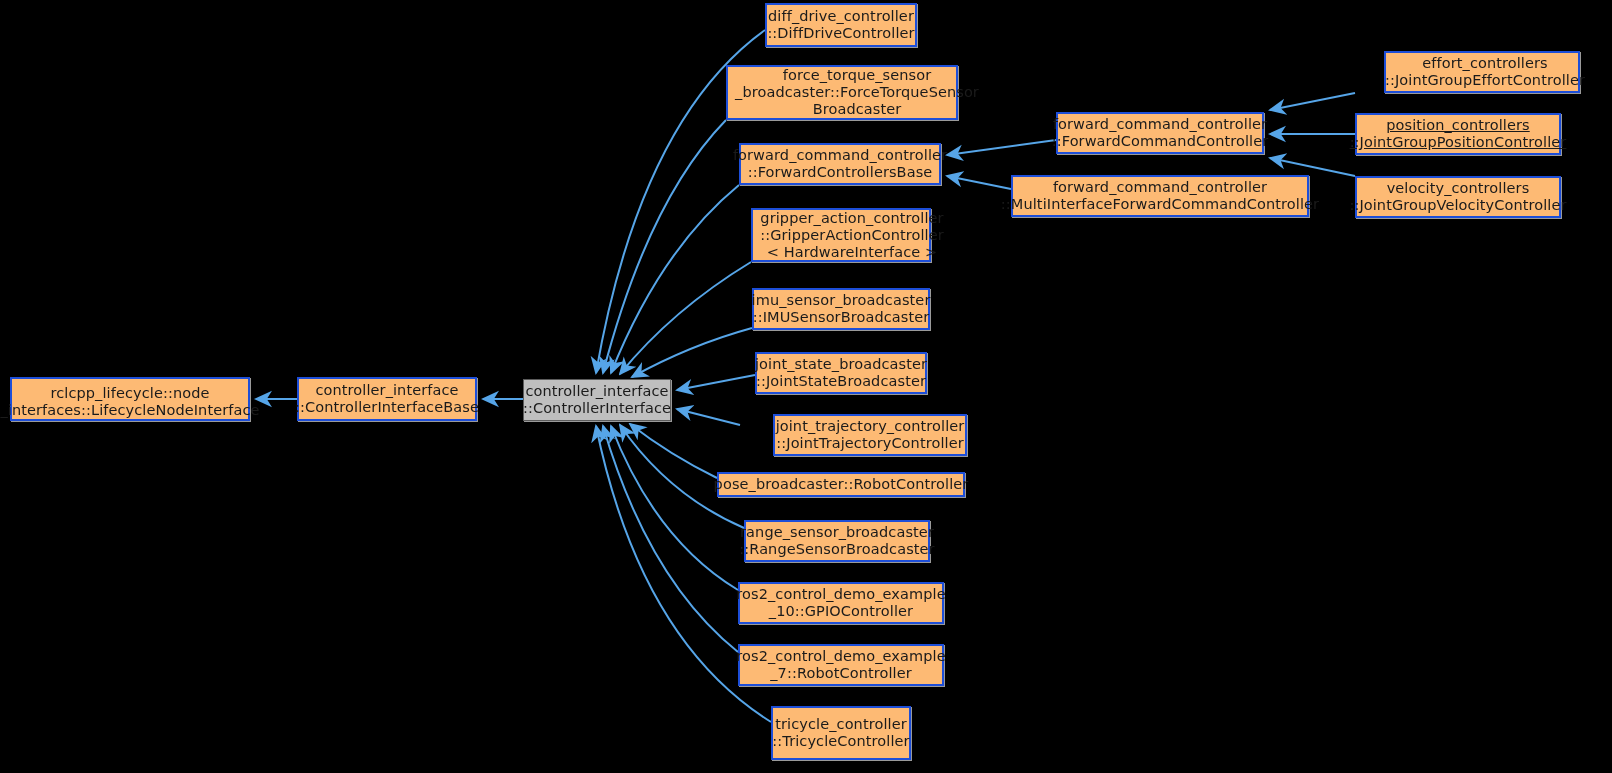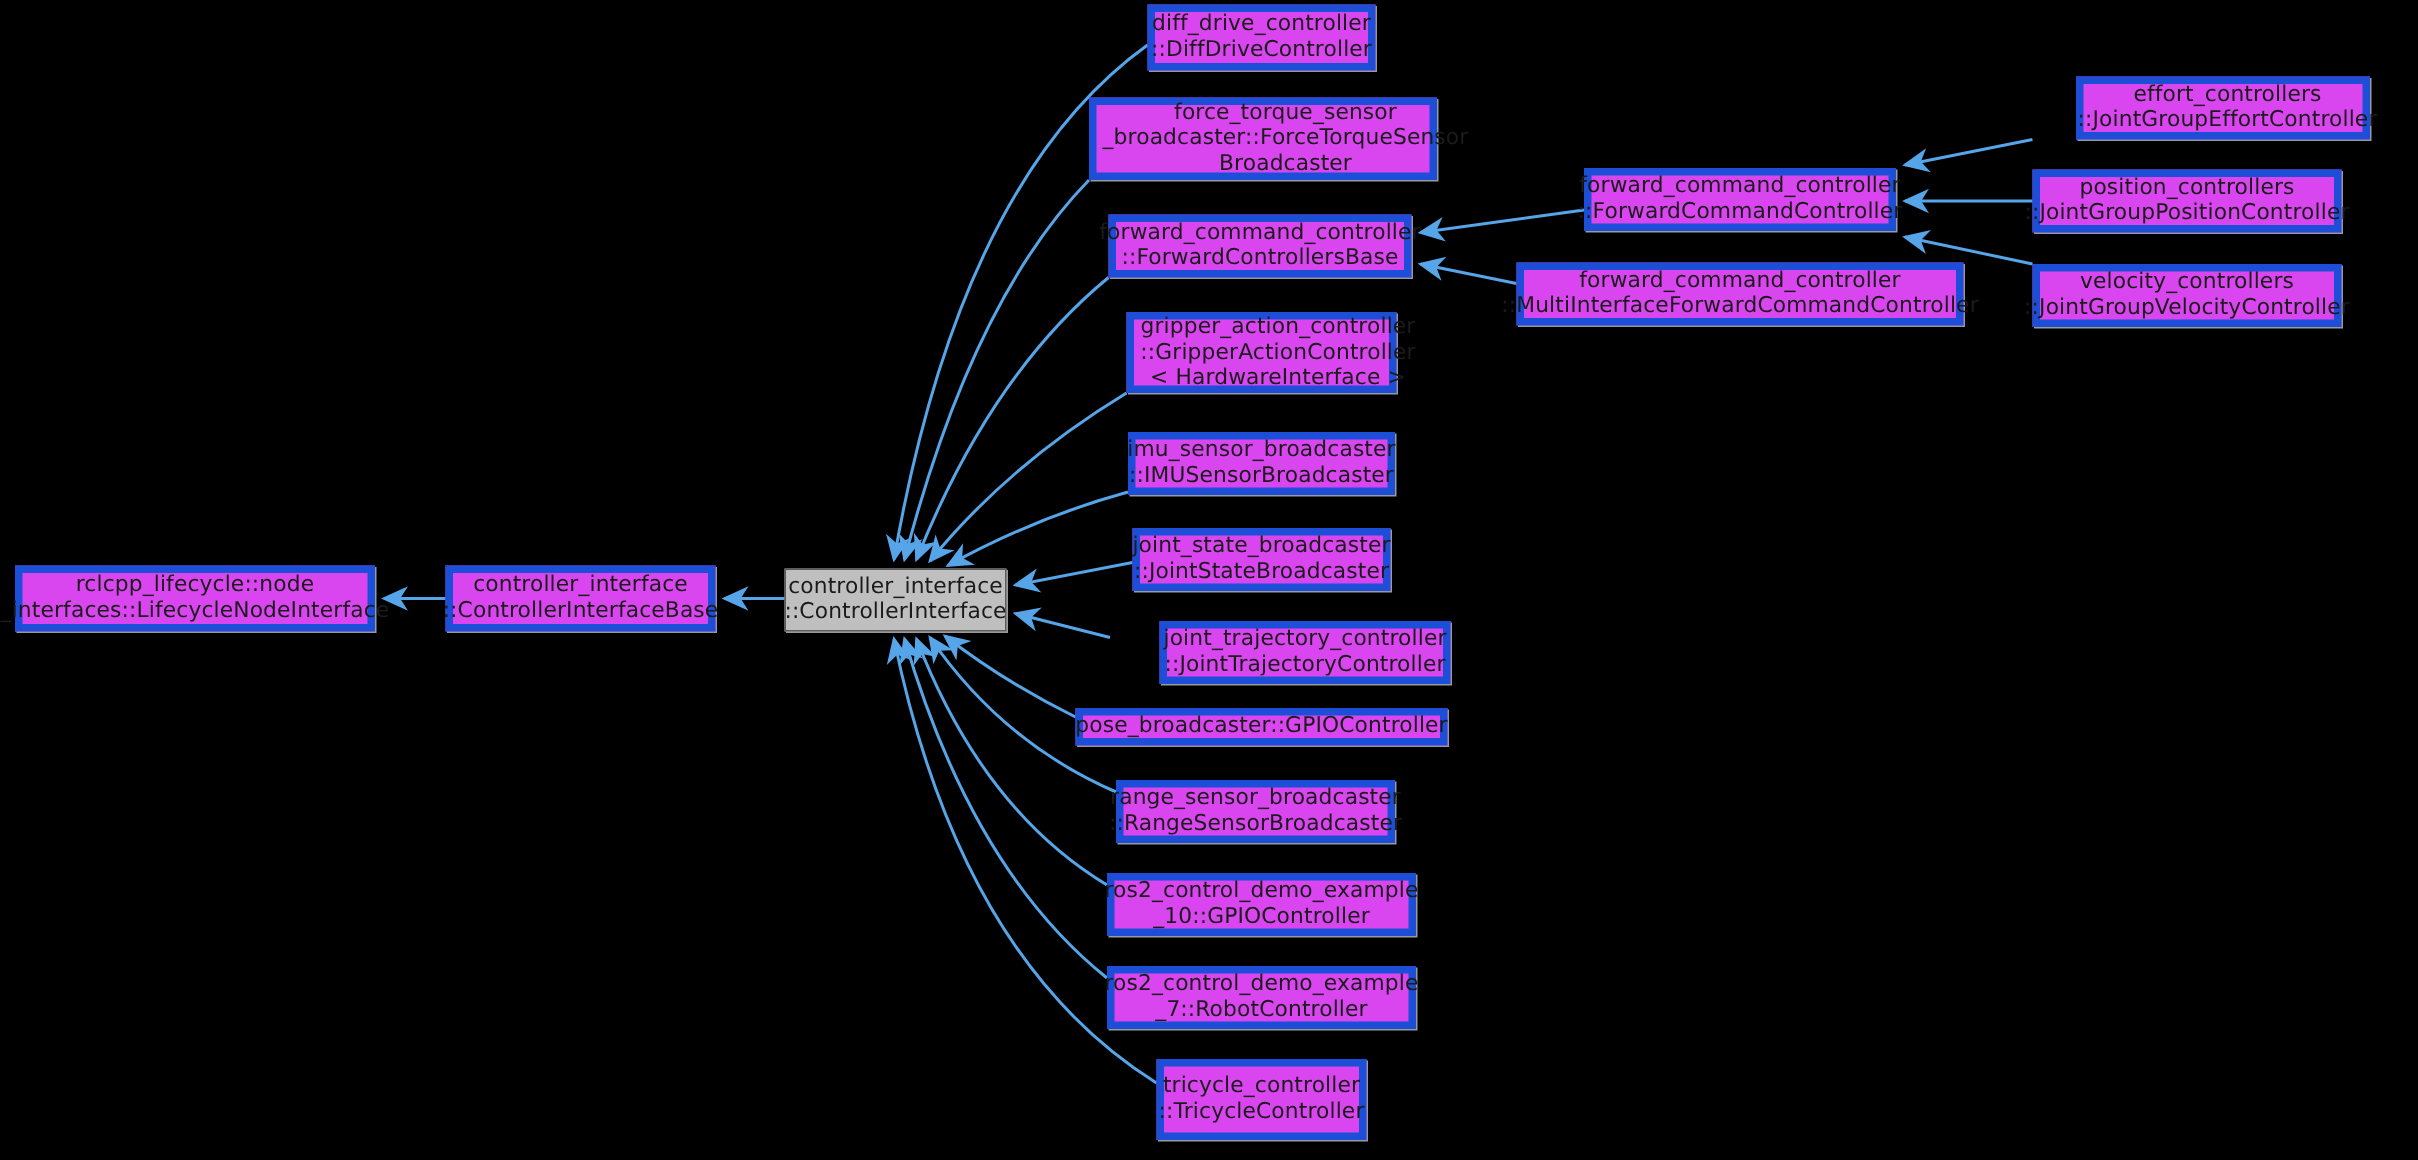--- a/index.html
+++ b/index.html
@@ -19,22 +19,22 @@
     position: absolute;
     left: 0;
     top: 0;
     width: 1612px;
     height: 773px;
     pointer-events: none;
   }
   .node {
     position: absolute;
     box-sizing: border-box;
-    background: #d946ef;
-    border: 5px solid #1d4ed8;
+    background: #fdba74;
+    border: 2px solid #1d4ed8;
     box-shadow: 1px 1px 0 0 #9a9a9a;
     display: flex;
     align-items: center;
     justify-content: center;
     text-align: center;
     color: #1b1b1b;
     font-size: 14.5px;
     line-height: 17px;
     letter-spacing: 0.1px;
     white-space: pre-line;
@@ -91,33 +91,33 @@
 ::ForwardControllersBase</span></div>
       <div class="node" style="left: 751px; top: 208px; width: 180px; height: 54px; padding-left: 28px;"><span>gripper_action_controller
 ::GripperActionController
 &lt; HardwareInterface &gt;</span></div>
       <div class="node" style="left: 752px; top: 288px; width: 178px; height: 42px;"><span>imu_sensor_broadcaster
 ::IMUSensorBroadcaster</span></div>
       <div class="node" style="left: 755px; top: 352px; width: 172px; height: 42px;"><span>joint_state_broadcaster
 ::JointStateBroadcaster</span></div>
       <div class="node" style="left: 740px; top: 414px; width: 194px; height: 42px; margin-left: 33px;"><span>joint_trajectory_controller
 ::JointTrajectoryController</span></div>
-      <div class="node" style="left: 717px; top: 472px; width: 248px; height: 25px;"><span>pose_broadcaster::GPIOController</span></div>
+      <div class="node" style="left: 717px; top: 472px; width: 248px; height: 25px;"><span>pose_broadcaster::RobotController</span></div>
       <div class="node" style="left: 744px; top: 520px; width: 186px; height: 42px;"><span>range_sensor_broadcaster
 ::RangeSensorBroadcaster</span></div>
       <div class="node" style="left: 738px; top: 582px; width: 206px; height: 42px;"><span>ros2_control_demo_example
 _10::GPIOController</span></div>
       <div class="node" style="left: 738px; top: 644px; width: 206px; height: 42px;"><span>ros2_control_demo_example
 _7::RobotController</span></div>
       <div class="node" style="left: 771px; top: 706px; width: 140px; height: 54px;"><span>tricycle_controller
 ::TricycleController</span></div>
       <div class="node" style="left: 1056px; top: 112px; width: 208px; height: 42px;"><span>forward_command_controller
 ::ForwardCommandController</span></div>
       <div class="node" style="left: 1011px; top: 175px; width: 298px; height: 42px;"><span>forward_command_controller
 ::MultiInterfaceForwardCommandController</span></div>
       <div class="node" style="left: 1384px; top: 51px; width: 196px; height: 42px; padding-left: 12px;"><span>effort_controllers
 ::JointGroupEffortController</span></div>
-      <div class="node" style="left: 1355px; top: 113px; width: 206px; height: 42px;"><span>position_controllers
+      <div class="node" style="left: 1355px; top: 113px; width: 206px; height: 42px; text-decoration: underline;"><span>position_controllers
 ::JointGroupPositionController</span></div>
       <div class="node" style="left: 1355px; top: 176px; width: 206px; height: 42px;"><span>velocity_controllers
 ::JointGroupVelocityController</span></div>
     </div>
 </div>
 
 </body></html>

